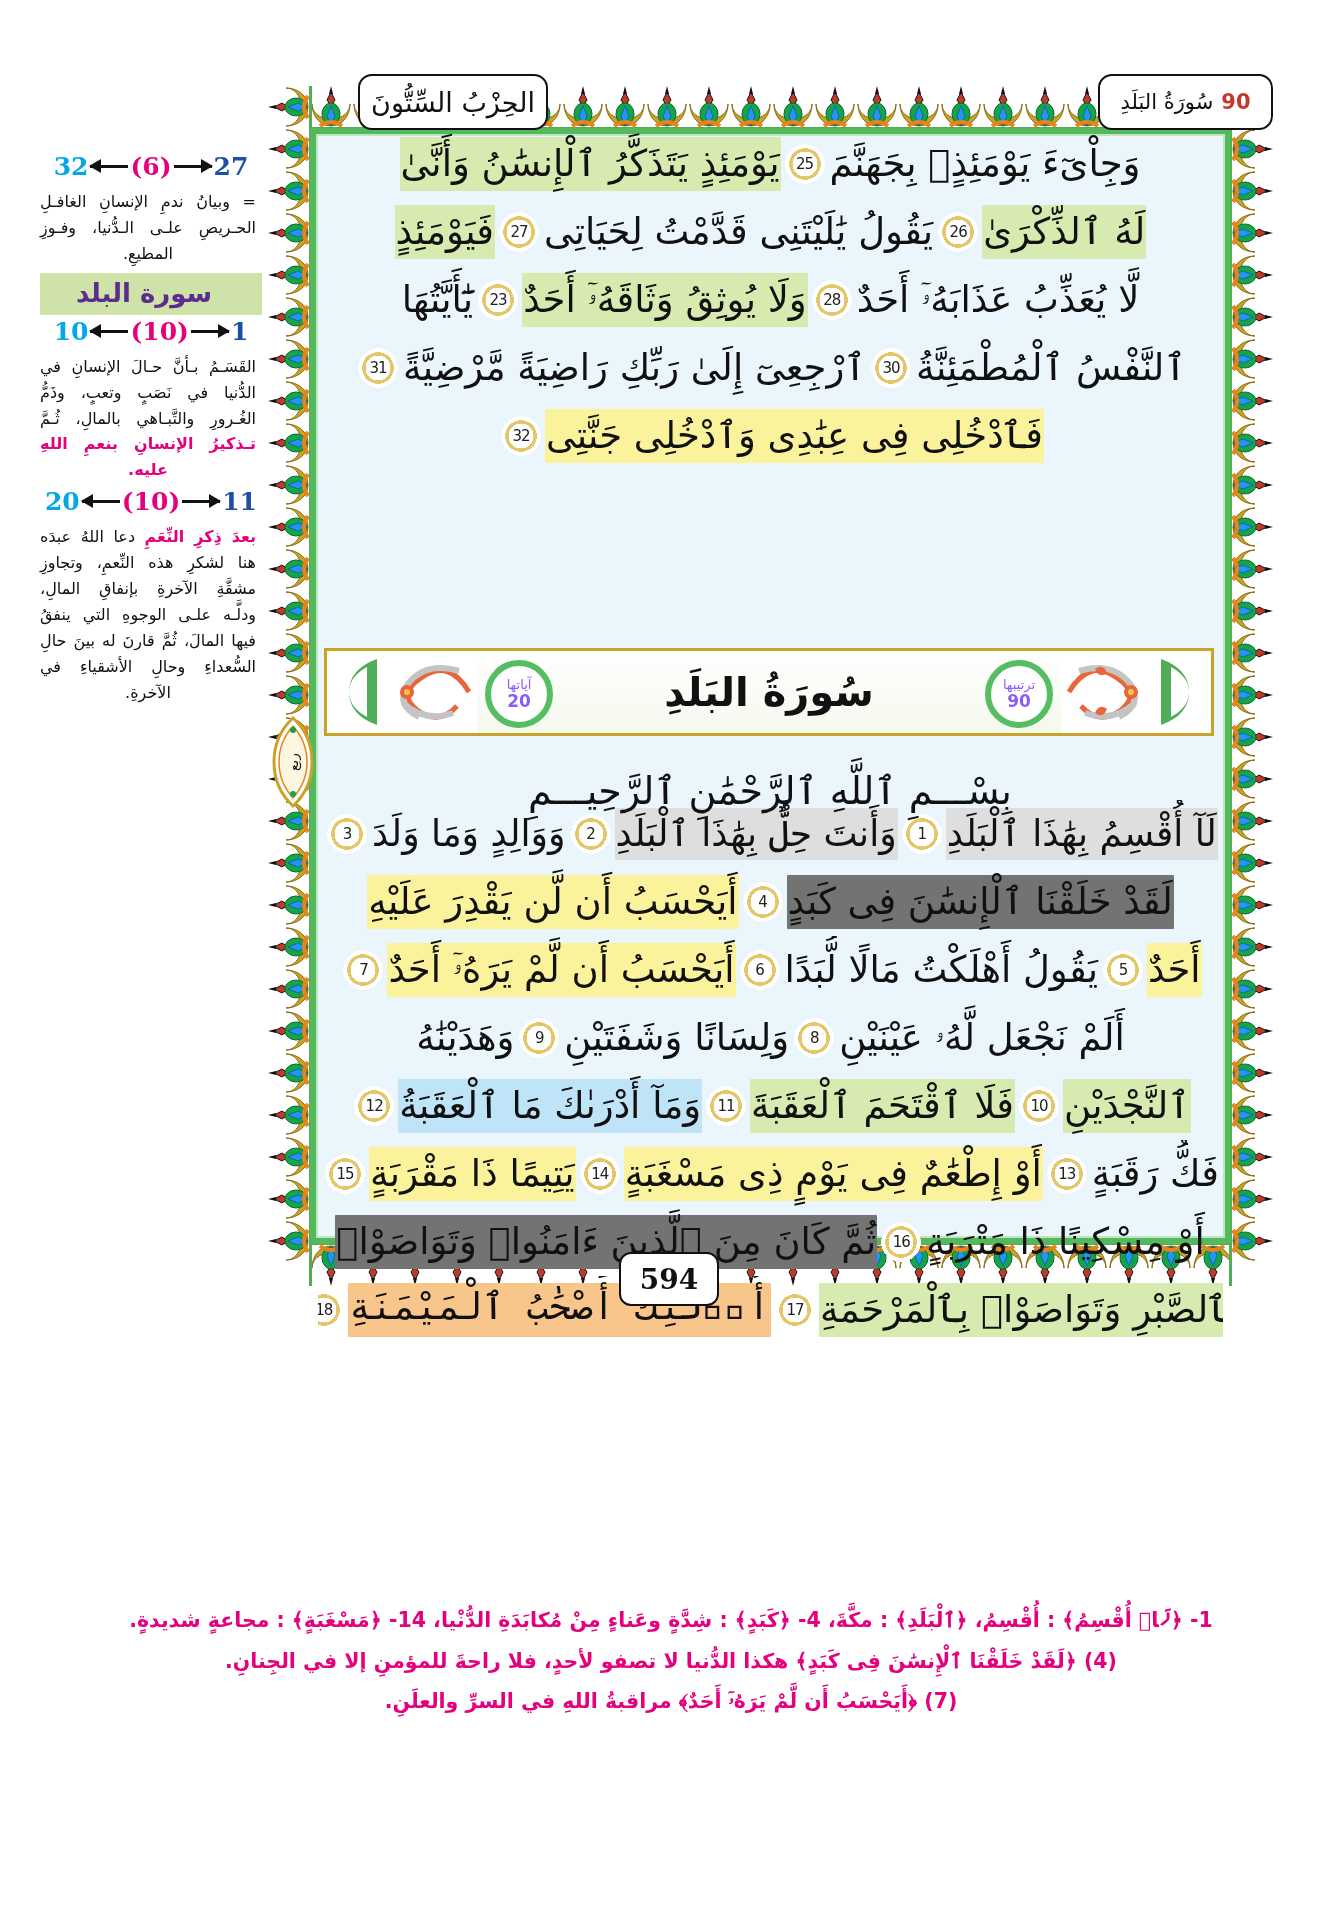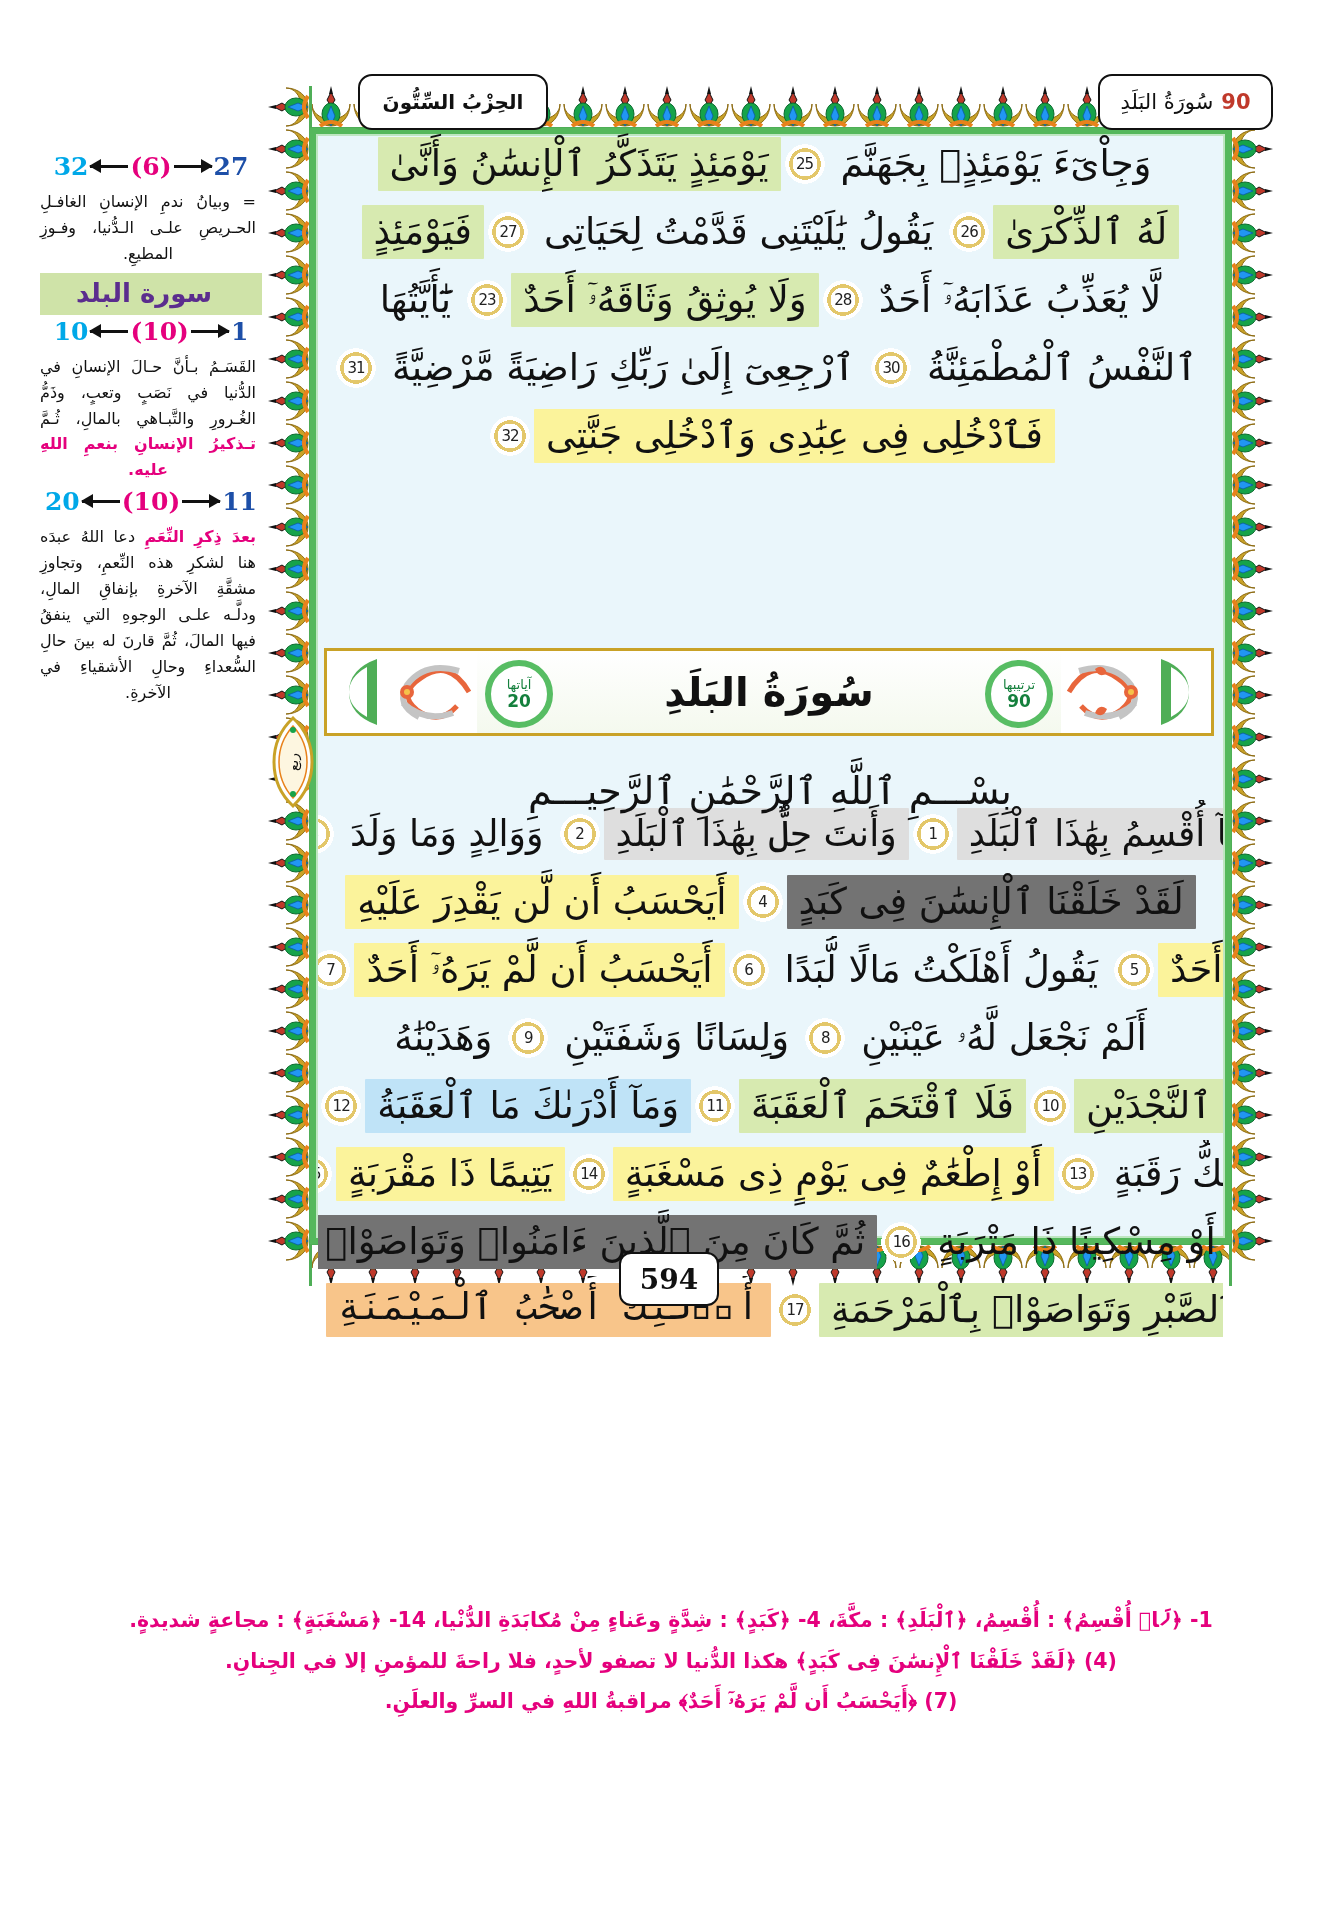--- a/index.html
+++ b/index.html
@@ -128,21 +128,21 @@
     background: #fff;
     border: 2.5px solid #111;
     border-radius: 14px;
     display: flex; align-items: center; justify-content: center;
     z-index: 20;
     font-family: "DejaVu Sans", "Liberation Sans", sans-serif;
   }
   #hizb-cartouche {
     left: 358px; top: 74px;
     width: 190px; height: 56px;
-    font-size: 20px; color: #111; font-weight: 700;
+    font-size: 27px; color: #111; font-weight: 400;
   }
   #surah-cartouche {
     left: 1098px; top: 74px;
     width: 175px; height: 56px;
     flex-direction: row; gap: 8px;
     font-size: 21px; color: #111;
   }
   #surah-cartouche .snum {
     color: #c0392b; font-weight: bold; font-size: 21px;
   }
@@ -160,21 +160,21 @@
     flex-direction: row;
     align-items: center;
     justify-content: center;
     white-space: nowrap;
     font-family: "DejaVu Sans", "Liberation Sans", sans-serif;
     font-size: 37px;
     color: #111;
     letter-spacing: -1px;
     overflow: hidden;
   }
-  .seg { padding: 2px 12px; border-radius: 1px; line-height: 1.35; }
+  .seg { padding: 2px 1px; border-radius: 1px; line-height: 1.35; }
   .seg.green  { background: #d7eab0; }
   .seg.yellow { background: #fbf39b; }
   .seg.pink   { background: #737373; }
   .seg.grey   { background: #dedede; }
   .seg.blue   { background: #bfe3f7; }
   .seg.orange { background: #f8c58a; font-family: Liberation Mono, monospace; }
   .seg.none   { background: transparent; }
 
   
   .ayah-num {
@@ -241,21 +241,21 @@
   }
   .bnr-disc {
     position: absolute;
     width: 68px; height: 68px;
     top: 9px;
     border-radius: 50%;
     background: #fff;
     border: 6px solid #57bd63;
     display: flex; flex-direction: column;
     align-items: center; justify-content: center;
-    font-size: 13px; color: #15803d;
+    font-size: 13px; color: #8b5cf6;
     line-height: 1.1;
     z-index: 3;
   }
   .bnr-disc.left  { left: 8px; }
   .bnr-disc.right { right: 8px; }
   .bnr-disc b { font-size: 17px; font-weight: bold; }
 
   
   #basmala {
     position: absolute;

